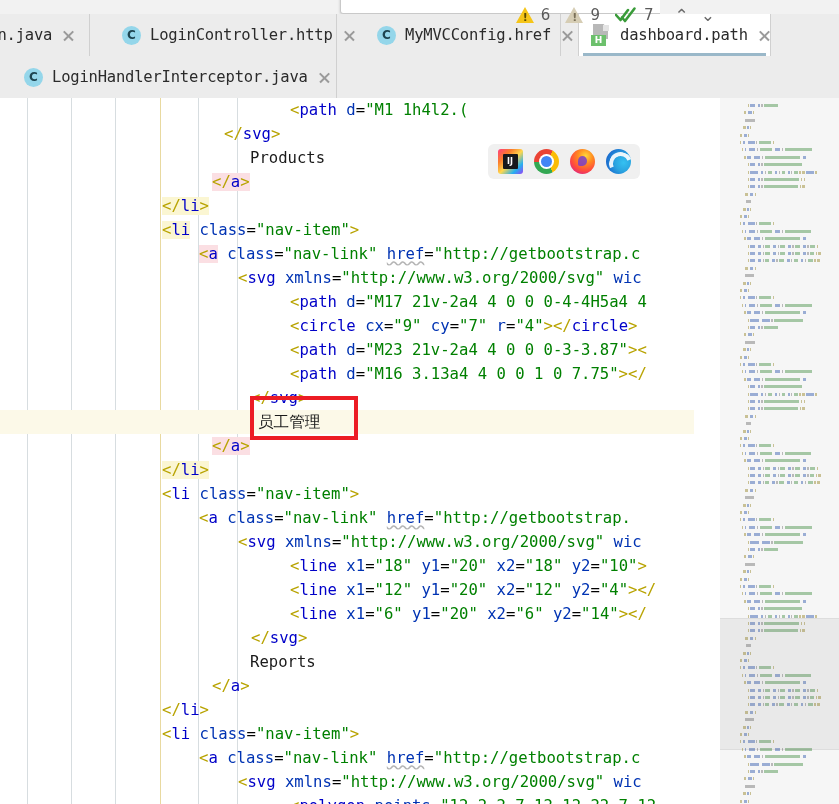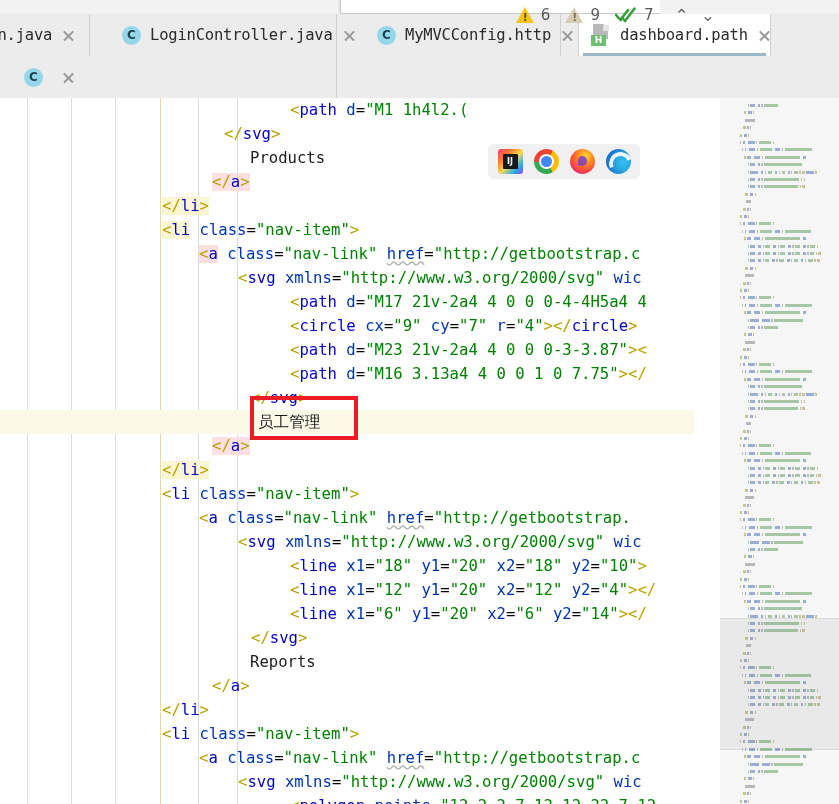--- a/index.html
+++ b/index.html
@@ -288,42 +288,43 @@
     <div class="top-strip-right"></div>
   </div>
 
   <div class="tabbar" id="tabbar1">
       <div class="tab" style="left: -42px; width: 132px;">
         <span class="tab-label">tion.java</span>
         <div class="tab-close"></div>
       </div>
       <div class="tab" style="left: 110px; width: 227px;">
         <div class="icon-java">C</div>
-        <span class="tab-label">LoginController.java</span>
+        <span class="tab-label">LoginController.http</span>
         <div class="tab-close"></div>
       </div>
       <div class="tab" style="left: 365px; width: 196px;">
         <div class="icon-java">C</div>
-        <span class="tab-label">MyMVCConfig.http</span>
+        <span class="tab-label">MyMVCConfig.href</span>
         <div class="tab-close"></div>
       </div>
       <div class="tab active" style="left: 578px; width: 193px;">
         <div class="icon-html">
           <div class="sheet"></div>
           <div class="fold"></div>
           <div class="badge">H</div>
         </div>
         <span class="tab-label">dashboard.path</span>
         <div class="tab-close"></div>
       </div>
     </div>
 
   <div class="tabbar2" id="tabbar2">
       <div class="tab" style="left: 12px; width: 325px;">
         <div class="icon-java">C</div>
+        <span class="tab-label">LoginHandlerInterceptor.java</span>
         <div class="tab-close"></div>
       </div>
     </div>
 
   <div class="editor">
     <div class="gutter-bg"></div>
     <div id="iguides">
         <div class="iguide" style="left: 27px;"></div>
         <div class="iguide" style="left: 71px;"></div>
         <div class="iguide" style="left: 115px;"></div>

